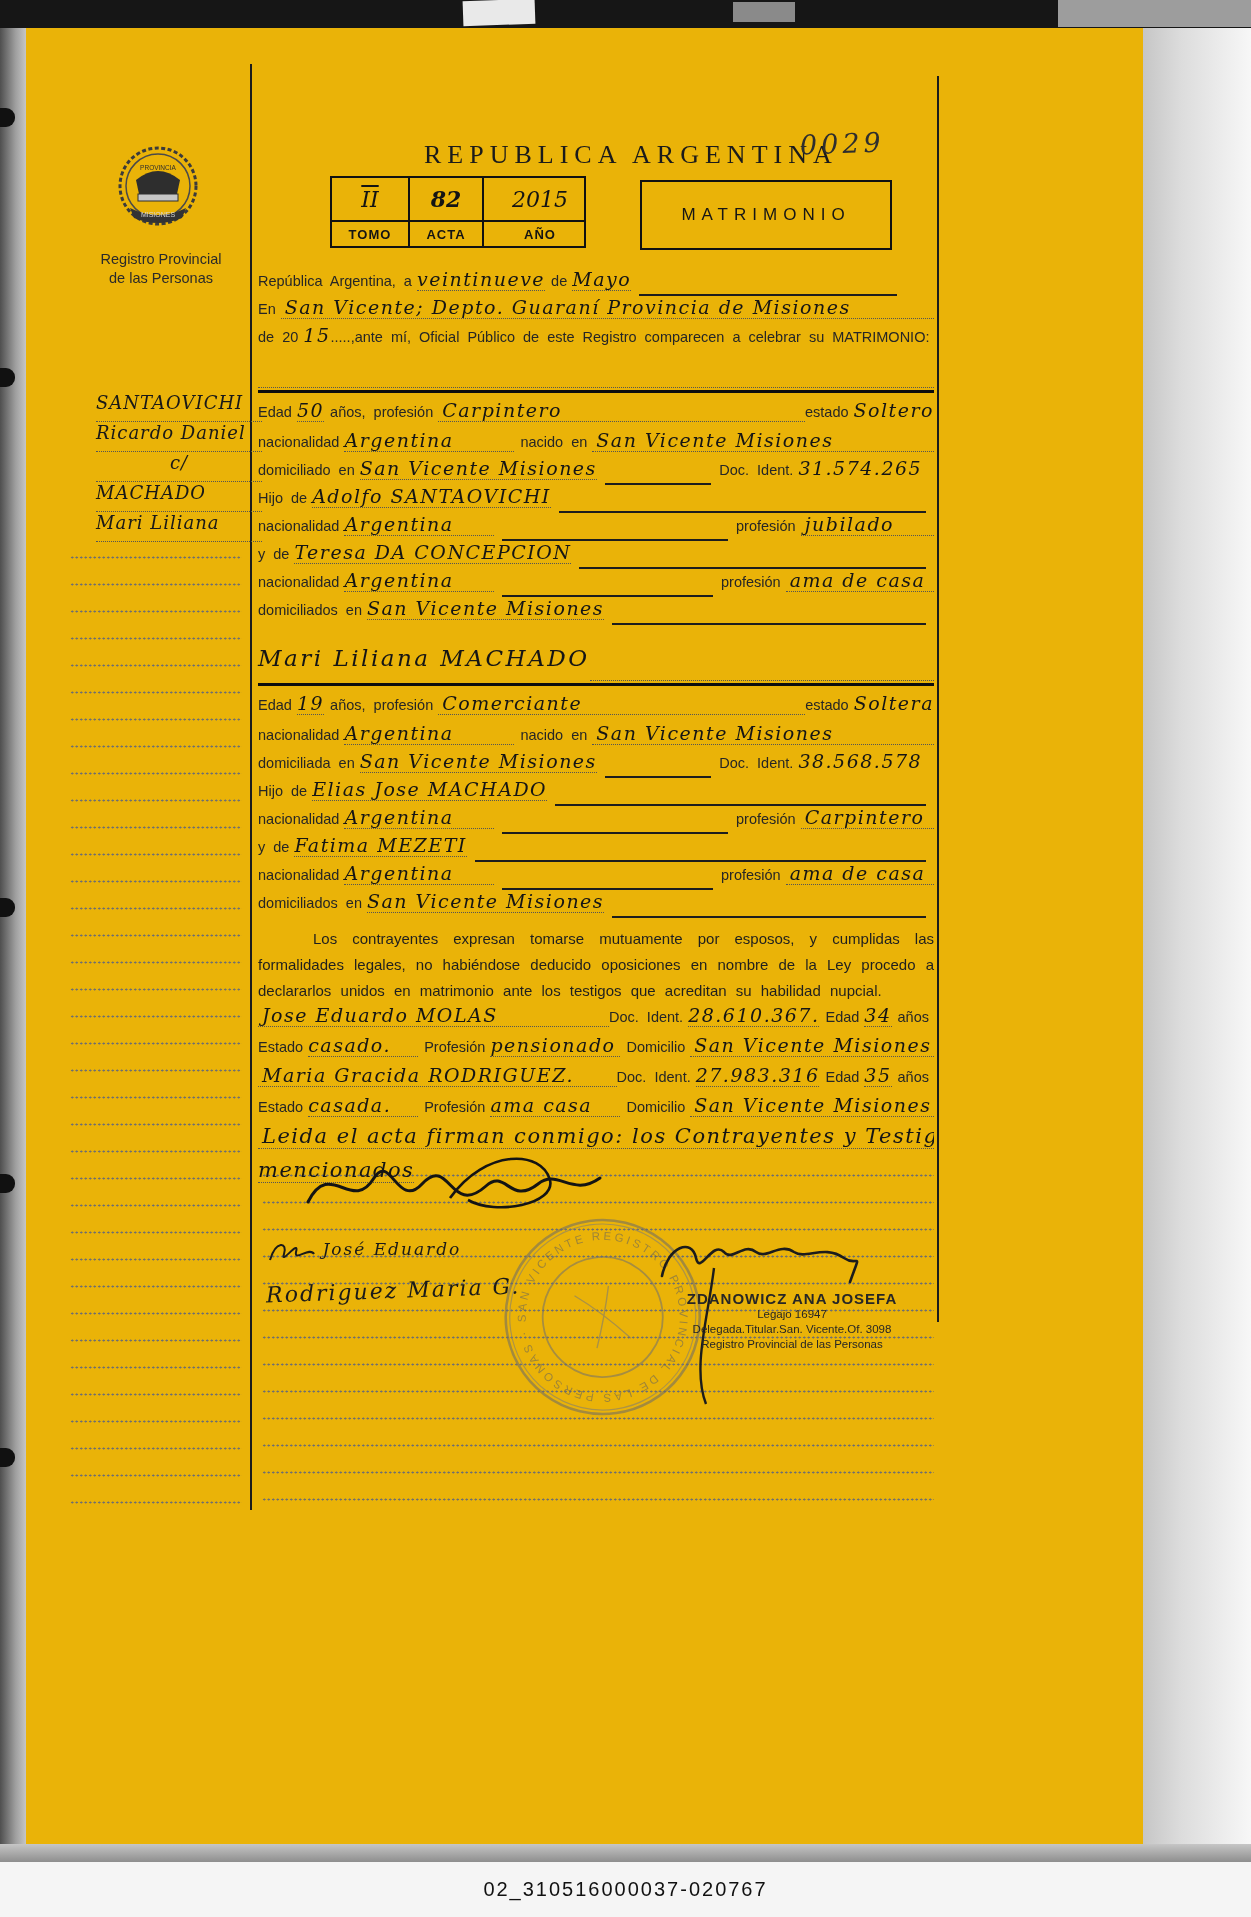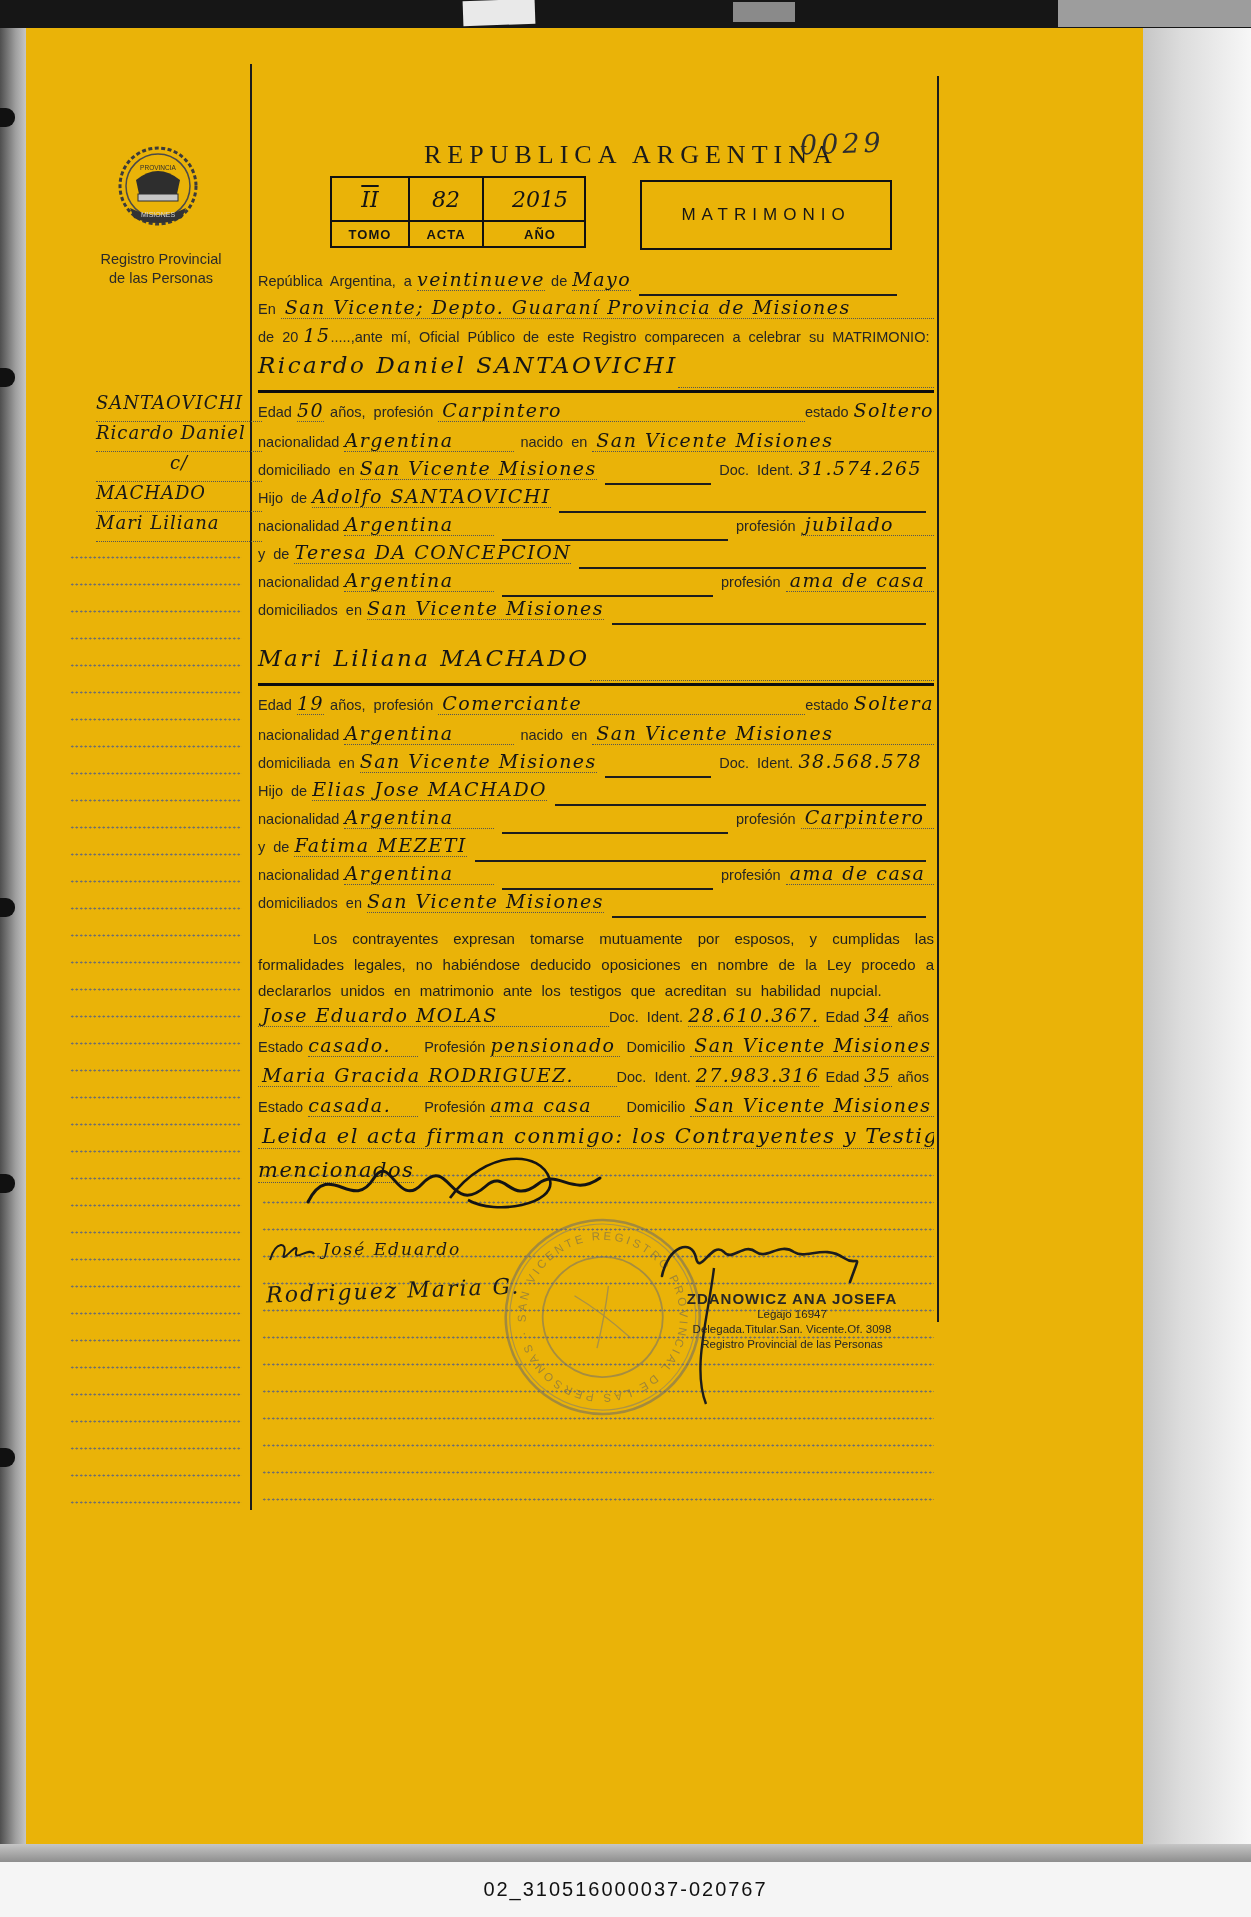--- a/index.html
+++ b/index.html
@@ -25,21 +25,21 @@
   .rule-right{position:absolute;left:937px;top:76px;width:2px;height:1246px;background:#1c1c1c;}
   
   .country{position:absolute;left:424px;top:140px;font-family:"Liberation Serif",serif;
            font-size:26px;letter-spacing:6px;color:#1b1b1b;}
   .folio{position:absolute;left:800px;top:128px;font-family:"DejaVu Serif",serif;font-style:italic;
          font-size:27px;letter-spacing:4px;color:#2e2e2e;transform:rotate(-2deg);}
   .regtable{position:absolute;left:330px;top:176px;border:2.5px solid #111;border-collapse:collapse;}
   .regtable td{border:2px solid #111;text-align:center;}
   .regtable .val{height:40px;font-family:"DejaVu Serif",serif;font-style:italic;font-size:22px;color:#141414;}
   .regtable .lab{height:22px;font-size:13px;font-weight:bold;color:#141414;letter-spacing:1px;}
-  .c1{width:74px;}.c2{width:70px;}.c3{width:86px;padding-left:13px;}
+  .c1{width:74px;}.c2{width:70px;font-weight:bold;}.c3{width:86px;padding-left:13px;}
   .ovl{text-decoration:overline;}
   .matrimonio-box{position:absolute;left:640px;top:180px;width:248px;height:66px;border:2.5px solid #111;
                   display:flex;align-items:center;justify-content:center;}
   .matrimonio-box span{font-size:17px;letter-spacing:6px;color:#161616;font-weight:500;}
   
   .seal{position:absolute;left:116px;top:136px;}
   .org{position:absolute;left:86px;top:250px;width:150px;text-align:center;
        font-size:14.5px;line-height:19px;color:#2a2a2a;}
   .case-block{position:absolute;left:76px;top:392px;width:166px;margin-left:20px;}
   .mline{font-family:"DejaVu Serif",serif;font-style:italic;font-size:18px;letter-spacing:1px;
@@ -158,21 +158,20 @@
       <span class="hand fill">San Vicente; Depto. Guaraní Provincia de Misiones</span>
     </div>
 
     <div class="frow">
       <span class="lbl">de 20</span>
       <span class="hand">15</span>
       <span class="lbl">.....,ante mí, Oficial Público de este Registro comparecen a celebrar su MATRIMONIO:</span>
     </div>
 
     <div class="frow" style="height:36px">
-      <span class="hand big">Ricardo Daniel SANTAOVICHI</span>
       <span class="dotfill"></span>
     </div>
     <div class="thick-rule"></div>
 
     <div class="frow tall">
       <span class="lbl">Edad</span>
       <span class="hand" style="border-bottom:1.6px dotted #555">50</span>
       <span class="lbl ml">años, profesión</span>
       <span class="hand fill">Carpintero</span>
       <span class="lbl">estado</span>

